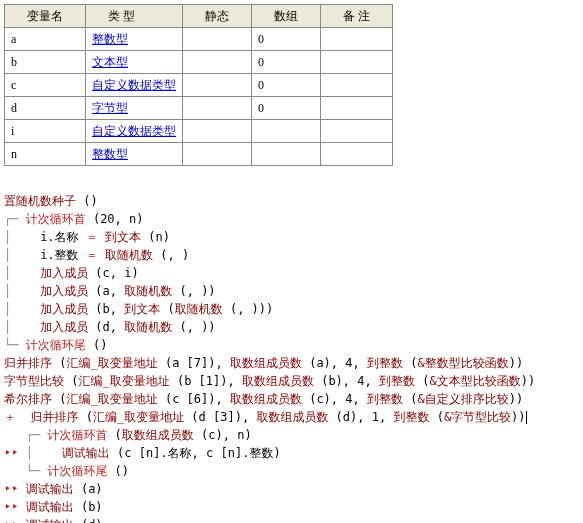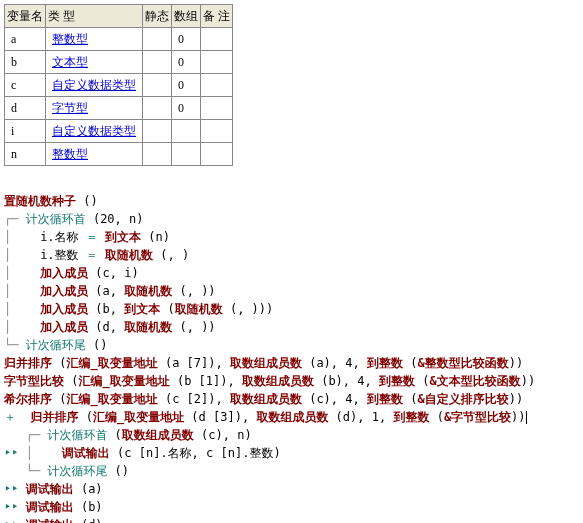--- a/index.html
+++ b/index.html
@@ -11,42 +11,42 @@
     color: #000;
     line-height: 1.5;
   }
   table {
     border-collapse: collapse;
     margin-bottom: 8px;
   }
   th {
     background: #ece9d8;
     border: 1px solid #888;
-    padding: 2px 2px;
+    padding: 2px 22px;
     font-weight: normal;
     color: #000;
     text-align: left;
   }
   td {
     border: 1px solid #888;
     padding: 2px 6px;
     color: #000;
   }
   td.link-cell {
     color: #0000cc;
     text-decoration: underline;
     margin-left: 40px;
   }
   .code {
     white-space: pre;
     font-family: "SimSun", "宋体", monospace;
     font-size: 12px;
   }
-  .maroon { color: #800000; font-weight: bold; }
-  .blue { color: #0f766e; }
+  .maroon { color: #800000; }
+  .blue { color: #b91c1c; }
   .black { color: #000; }
   .cursor {
     display: inline-block;
     width: 1px;
     height: 13px;
     background: #000;
     vertical-align: text-bottom;
   }
   .tree {
     color: #888;
@@ -116,21 +116,21 @@
 <span class="tree">┌─ </span><span class="blue">计次循环首</span><span class="black"> (20, n)</span>
 <span class="tree">│    </span><span class="black">i.名称 </span><span class="blue">＝</span><span class="maroon"> 到文本</span><span class="black"> (n)</span>
 <span class="tree">│    </span><span class="black">i.整数 </span><span class="blue">＝</span><span class="maroon"> 取随机数</span><span class="black"> (, )</span>
 <span class="tree">│    </span><span class="maroon">加入成员</span><span class="black"> (c, i)</span>
 <span class="tree">│    </span><span class="maroon">加入成员</span><span class="black"> (a, </span><span class="maroon">取随机数</span><span class="black"> (, ))</span>
 <span class="tree">│    </span><span class="maroon">加入成员</span><span class="black"> (b, </span><span class="maroon">到文本</span><span class="black"> (</span><span class="maroon">取随机数</span><span class="black"> (, )))</span>
 <span class="tree">│    </span><span class="maroon">加入成员</span><span class="black"> (d, </span><span class="maroon">取随机数</span><span class="black"> (, ))</span>
 <span class="tree">└─ </span><span class="blue">计次循环尾</span><span class="black"> ()</span>
 <span class="maroon">归并排序</span><span class="black"> (</span><span class="maroon">汇编_取变量地址</span><span class="black"> (a [7]), </span><span class="maroon">取数组成员数</span><span class="black"> (a), 4, </span><span class="maroon">到整数</span><span class="black"> (</span><span class="maroon">&amp;整数型比较函数</span><span class="black">))</span>
 <span class="maroon">字节型比较</span><span class="black"> (</span><span class="maroon">汇编_取变量地址</span><span class="black"> (b [1]), </span><span class="maroon">取数组成员数</span><span class="black"> (b), 4, </span><span class="maroon">到整数</span><span class="black"> (</span><span class="maroon">&amp;文本型比较函数</span><span class="black">))</span>
-<span class="maroon">希尔排序</span><span class="black"> (</span><span class="maroon">汇编_取变量地址</span><span class="black"> (c [2]), </span><span class="maroon">取数组成员数</span><span class="black"> (c), 4, </span><span class="maroon">到整数</span><span class="black"> (</span><span class="maroon">&amp;自定义排序比较</span><span class="black">))</span>
+<span class="maroon">希尔排序</span><span class="black"> (</span><span class="maroon">汇编_取变量地址</span><span class="black"> (c [6]), </span><span class="maroon">取数组成员数</span><span class="black"> (c), 4, </span><span class="maroon">到整数</span><span class="black"> (</span><span class="maroon">&amp;自定义排序比较</span><span class="black">))</span>
 <span class="blue">＋</span>  <span class="maroon">归并排序</span><span class="black"> (</span><span class="maroon">汇编_取变量地址</span><span class="black"> (d [3]), </span><span class="maroon">取数组成员数</span><span class="black"> (d), 1, </span><span class="maroon">到整数</span><span class="black"> (</span><span class="maroon">&amp;字节型比较</span><span class="black">))</span><span class="cursor"></span>
    <span class="tree">┌─ </span><span class="blue">计次循环首</span><span class="black"> (</span><span class="maroon">取数组成员数</span><span class="black"> (c), n)</span>
 <span class="blue">‣‣</span> <span class="tree">│    </span><span class="maroon">调试输出</span><span class="black"> (c [n].名称, c [n].整数)</span>
    <span class="tree">└─ </span><span class="blue">计次循环尾</span><span class="black"> ()</span>
 <span class="blue">‣‣</span> <span class="maroon">调试输出</span><span class="black"> (a)</span>
 <span class="blue">‣‣</span> <span class="maroon">调试输出</span><span class="black"> (b)</span>
 <span class="blue">‣‣</span> <span class="maroon">调试输出</span><span class="black"> (d)</span>
 
 </div>
 

